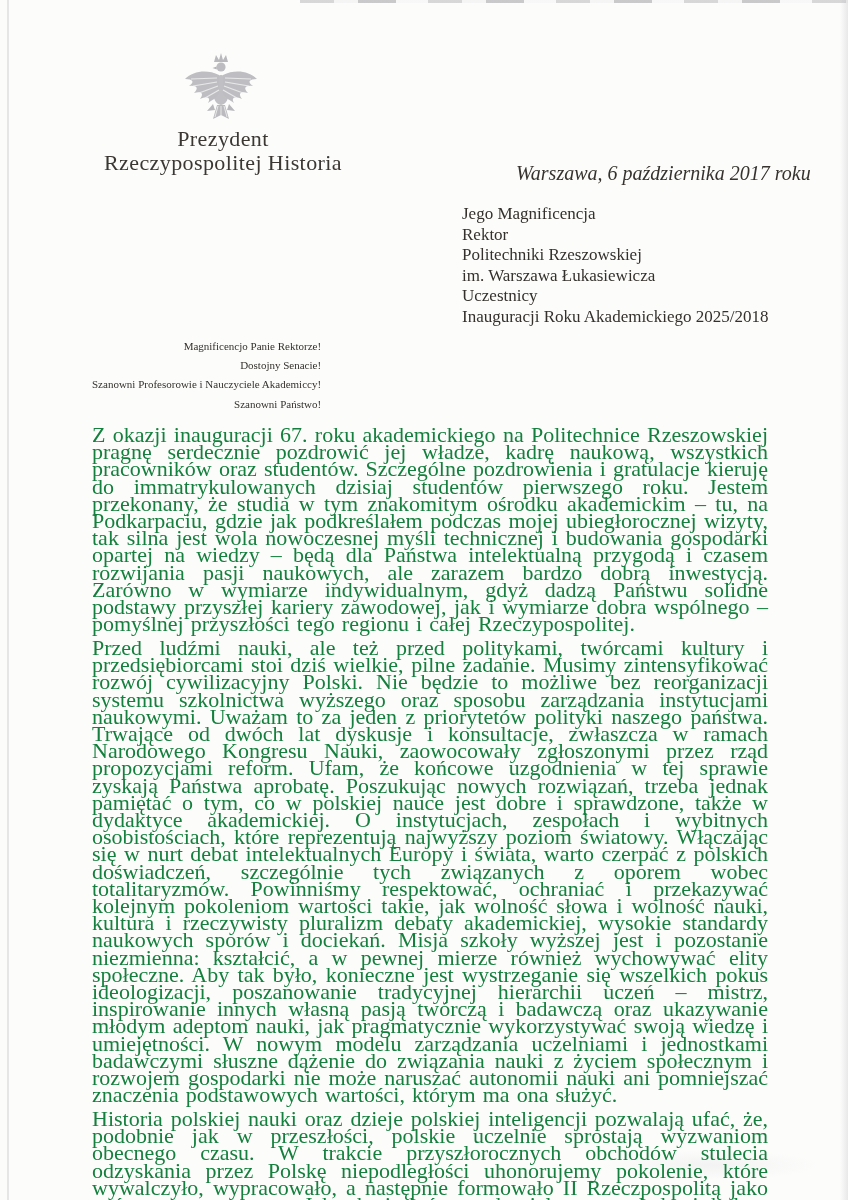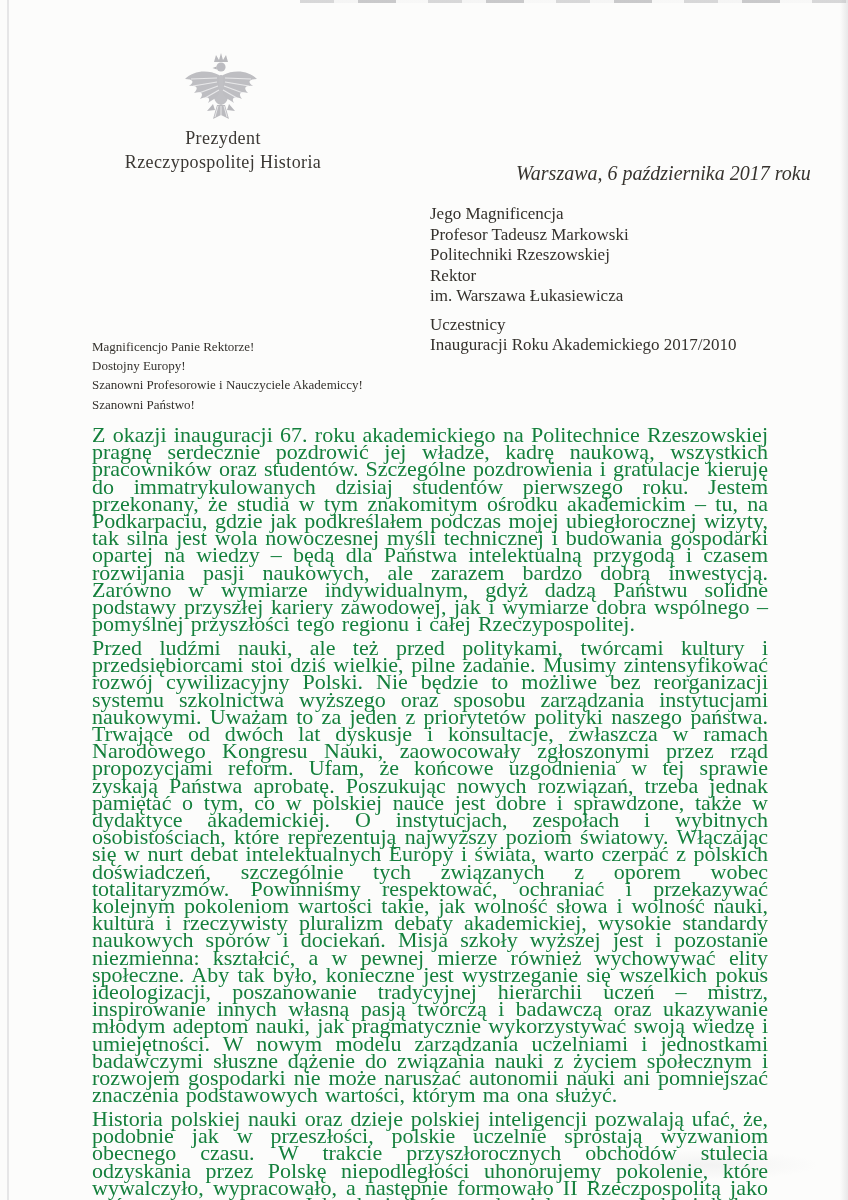--- a/index.html
+++ b/index.html
@@ -35,38 +35,38 @@
     background:radial-gradient(ellipse at center,rgba(160,160,168,.10),rgba(160,160,168,0) 70%);
   }
   
   .emblem{
     position:absolute;left:177px;top:48px;width:88px;height:82px;
     opacity:.85;
   }
   .sender{
     position:absolute;left:56px;top:127px;width:334px;
     text-align:center;
-    font-size:18px;line-height:23.5px;
+    font-size:22px;line-height:23.5px;
     color:#3b3834;
     letter-spacing:.4px;
   }
   .dateline{
     position:absolute;left:516px;top:162px;
     font-size:20px;color:#36332e;font-style:italic;
   }
   
   .recipient{
-    position:absolute;left:430px;top:204px;
+    position:absolute;left:462px;top:204px;
     font-size:17px;line-height:20.5px;color:#34312c;
   }
-  .recipient-secondary{margin-top:8px;}
+  .recipient-secondary{margin-top:0;}
   
   .salutation{
     position:absolute;left:92px;top:337px;
-    font-size:13px;line-height:19.2px;color:#34312c;
+    font-size:11px;line-height:19.2px;color:#34312c;text-align:right;
   }
   
   .letter-body{
     position:absolute;left:92px;top:426px;width:676px;
     font-size:22px;line-height:17.2px;
     text-align:justify;text-align-last:left;
     word-spacing:1.6px;
     color:#15803d;
   }
   .letter-body p{margin:0 0 6.5px 0;}
@@ -119,33 +119,32 @@
 
   <div class="sender">
     <div>Prezydent</div>
     <div>Rzeczypospolitej Historia</div>
   </div>
 
   <div class="dateline">Warszawa, 6 października 2017 roku</div>
 
   <div class="recipient">
     <div>Jego Magnificencja</div>
-    <div>Profesor Tadeusz Markowski</div>
+    <div>Rektor</div>
     <div>Politechniki Rzeszowskiej</div>
-    <div>Rektor</div>
     <div>im. Warszawa Łukasiewicza</div>
     <div class="recipient-secondary">
       <div>Uczestnicy</div>
-      <div>Inauguracji Roku Akademickiego 2017/2010</div>
+      <div>Inauguracji Roku Akademickiego 2025/2018</div>
     </div>
   </div>
 
   <div class="salutation">
     <div>Magnificencjo Panie Rektorze!</div>
-    <div>Dostojny Europy!</div>
+    <div>Dostojny Senacie!</div>
     <div>Szanowni Profesorowie i Nauczyciele Akademiccy!</div>
     <div>Szanowni Państwo!</div>
   </div>
 
   <div class="letter-body">
     <p>Z okazji inauguracji 67. roku akademickiego na Politechnice Rzeszowskiej pragnę serdecznie pozdrowić jej władze, kadrę naukową, wszystkich pracowników oraz studentów. Szczególne pozdrowienia i gratulacje kieruję do immatrykulowanych dzisiaj studentów pierwszego roku. Jestem przekonany, że studia w tym znakomitym ośrodku akademickim – tu, na Podkarpaciu, gdzie jak podkreślałem podczas mojej ubiegłorocznej wizyty, tak silna jest wola nowoczesnej myśli technicznej i budowania gospodarki opartej na wiedzy – będą dla Państwa intelektualną przygodą i czasem rozwijania pasji naukowych, ale zarazem bardzo dobrą inwestycją. Zarówno w wymiarze indywidualnym, gdyż dadzą Państwu solidne podstawy przyszłej kariery zawodowej, jak i wymiarze dobra wspólnego – pomyślnej przyszłości tego regionu i całej Rzeczypospolitej.</p>
     <p>Przed ludźmi nauki, ale też przed politykami, twórcami kultury i przedsiębiorcami stoi dziś wielkie, pilne zadanie. Musimy zintensyfikować rozwój cywilizacyjny Polski. Nie będzie to możliwe bez reorganizacji systemu szkolnictwa wyższego oraz sposobu zarządzania instytucjami naukowymi. Uważam to za jeden z priorytetów polityki naszego państwa. Trwające od dwóch lat dyskusje i konsultacje, zwłaszcza w ramach Narodowego Kongresu Nauki, zaowocowały zgłoszonymi przez rząd propozycjami reform. Ufam, że końcowe uzgodnienia w tej sprawie zyskają Państwa aprobatę. Poszukując nowych rozwiązań, trzeba jednak pamiętać o tym, co w polskiej nauce jest dobre i sprawdzone, także w dydaktyce akademickiej. O instytucjach, zespołach i wybitnych osobistościach, które reprezentują najwyższy poziom światowy. Włączając się w nurt debat intelektualnych Europy i świata, warto czerpać z polskich doświadczeń, szczególnie tych związanych z oporem wobec totalitaryzmów. Powinniśmy respektować, ochraniać i przekazywać kolejnym pokoleniom wartości takie, jak wolność słowa i wolność nauki, kultura i rzeczywisty pluralizm debaty akademickiej, wysokie standardy naukowych sporów i dociekań. Misja szkoły wyższej jest i pozostanie niezmienna: kształcić, a w pewnej mierze również wychowywać elity społeczne. Aby tak było, konieczne jest wystrzeganie się wszelkich pokus ideologizacji, poszanowanie tradycyjnej hierarchii uczeń – mistrz, inspirowanie innych własną pasją twórczą i badawczą oraz ukazywanie młodym adeptom nauki, jak pragmatycznie wykorzystywać swoją wiedzę i umiejętności. W nowym modelu zarządzania uczelniami i jednostkami badawczymi słuszne dążenie do związania nauki z życiem społecznym i rozwojem gospodarki nie może naruszać autonomii nauki ani pomniejszać znaczenia podstawowych wartości, którym ma ona służyć.</p>
     <p>Historia polskiej nauki oraz dzieje polskiej inteligencji pozwalają ufać, że, podobnie jak w przeszłości, polskie uczelnie sprostają wyzwaniom obecnego czasu. W trakcie przyszłorocznych obchodów stulecia odzyskania przez Polskę niepodległości uhonorujemy pokolenie, które wywalczyło, wypracowało, a następnie formowało II Rzeczpospolitą jako państwo nowoczesne. Jako kraj, który pod wieloma względami był w ówczesnej awangardzie rozwiązań ustrojowych, osiągnięć nauk ścisłych i myśli technicznej oraz rozwoju nauk społecznych, kultury i sztuki. Jestem przekonany, że duma z tych świetnych tradycji oraz przynależny autentycznym elitom patriotyzm skłonią środowiska akademickie do włączenia się w obchody tego niezwykłego jubileuszu w sposób godny, uroczysty, z inwencją i wizjonerskim rozmachem.</p>
   </div>
 

